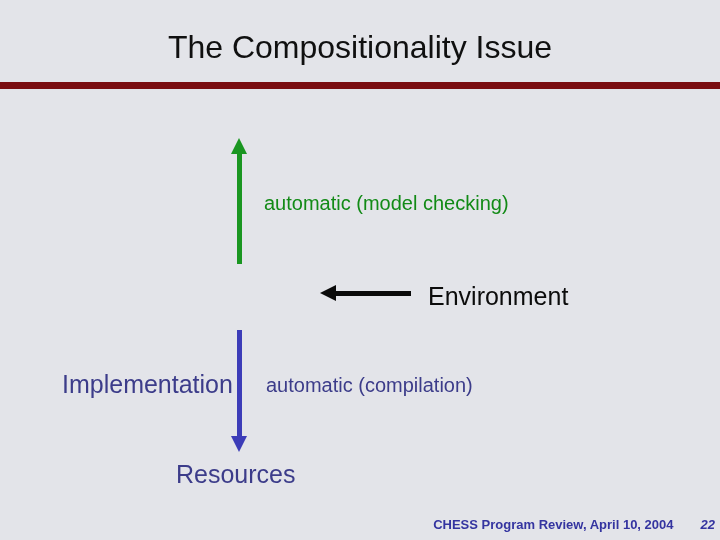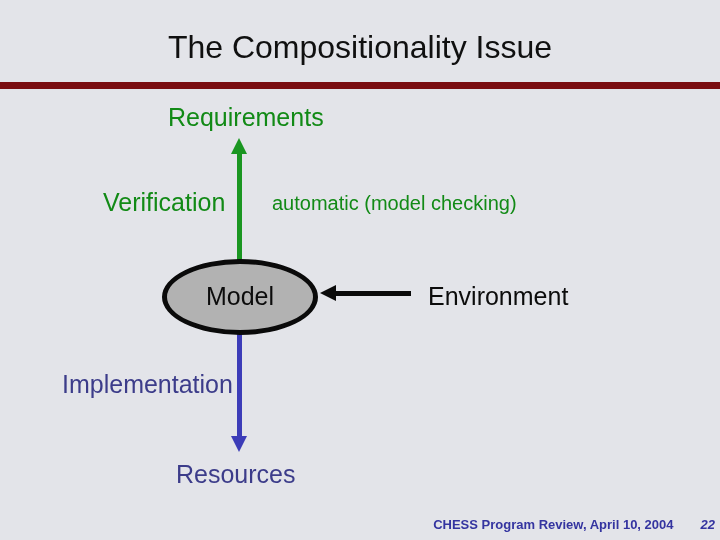--- a/index.html
+++ b/index.html
@@ -31,21 +31,21 @@
     left: 0; top: 82px;
     width: 720px; height: 7px;
     background: var(--title-rule, #7a0d10);
   }
 
   .green-text { color: var(--green, #128a16); }
   .blue-text  { color: var(--blue-text, #3c3c8a); }
   .black-text { color: #0c0c0c; }
 
   .label { font-size: 25px; }
-  .sublabel { font-size: 20px; margin-left: 8px; }
+  .sublabel { font-size: 20px; }
 
   
   .vline {
     width: 5px;
   }
   .green-line {
     left: 237px; top: 150px; height: 114px;
     background: var(--green-arrow, #1a9621);
   }
   .green-head {
@@ -114,43 +114,39 @@
 </style>
 </head>
 <body>
 
 <div class="slide">
 
   <div class="abs slide-title">The Compositionality Issue</div>
 
   <div class="abs title-rule"></div>
 
-  <div class="abs label green-text pos-requirements">Requirements</div>
 
   <div class="abs vline green-line"></div>
   <div class="abs green-head"></div>
 
-  <div class="abs label green-text pos-verification">Verification</div>
 
   <div class="abs sublabel green-text pos-auto-check">automatic (model checking)</div>
 
   <div class="abs vline blue-line"></div>
   <div class="abs blue-head"></div>
 
   <div class="abs env-line"></div>
   <div class="abs env-head"></div>
 
-  <div class="abs model-ellipse">
-    <span class="label black-text">Model</span>
-  </div>
 
   <div class="abs label black-text pos-environment">Environment</div>
 
   <div class="abs label blue-text pos-implementation">Implementation</div>
 
+  <div class="abs sublabel blue-text pos-auto-comp">automatic (compilation)</div>
 
   <div class="abs label blue-text pos-resources">Resources</div>
 
   <div class="abs footer">
     <span>CHESS Program Review, April 10, 2004</span><span class="page-number">22</span>
   </div>
 
 </div>
 
 </body></html>

